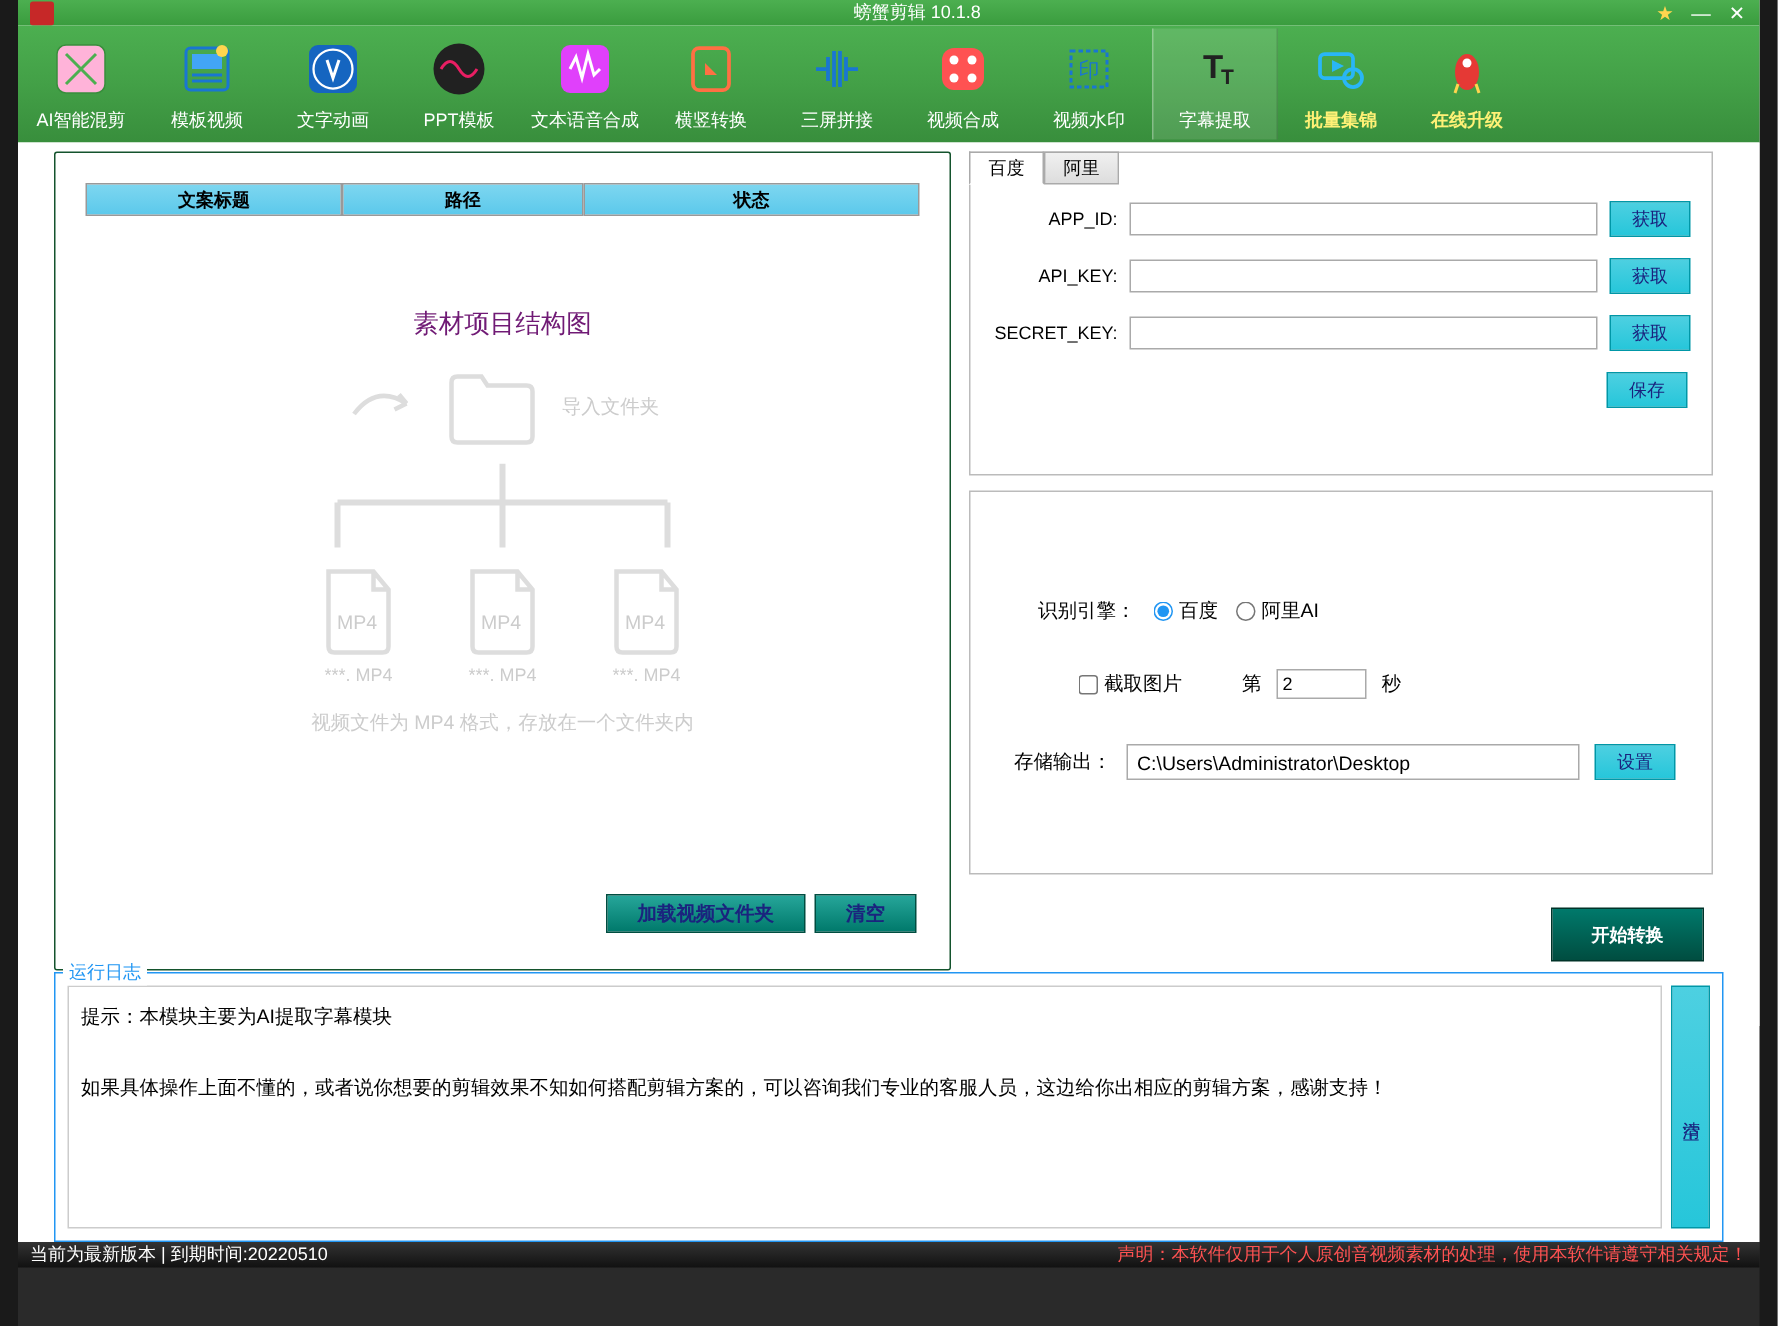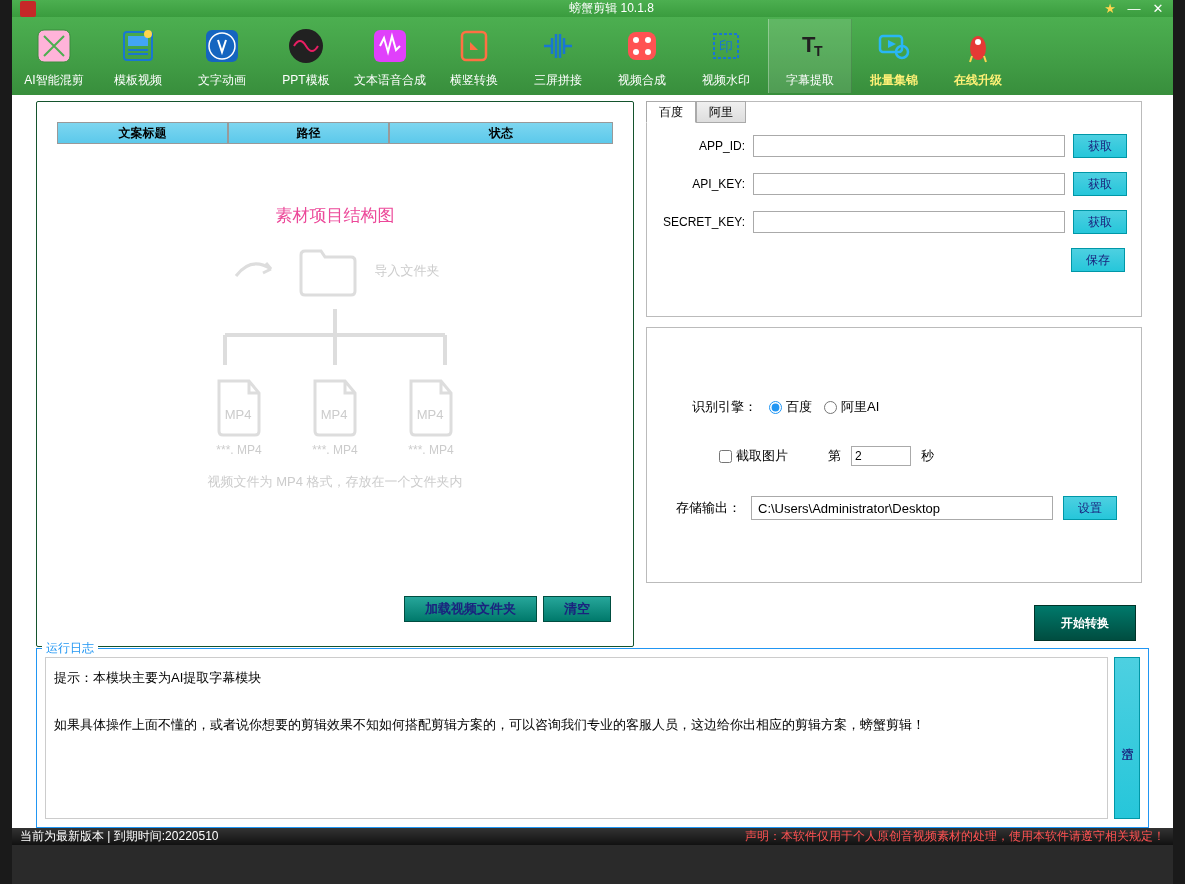--- a/index.html
+++ b/index.html
@@ -20,21 +20,21 @@
 .tb-item.highlighted{color:#fff176;font-weight:bold}
 .tb-icon{width:44px;height:44px;display:flex;align-items:center;justify-content:center}
 .tb-icon svg{width:40px;height:40px}
 .main{flex:1;background:#fff;display:flex;flex-direction:column;padding:6px 24px 0 24px}
 .upper{display:flex;gap:12px;height:546px}
 .panel-left{width:598px;border:1px solid #14532d;border-radius:2px;display:flex;flex-direction:column;padding:20px}
 .tbl-head{display:flex;height:22px}
 .th{background:linear-gradient(180deg,#7dd6f0,#5cc9eb);border:1px solid #999;font-size:12px;text-align:center;line-height:20px;font-weight:bold}
 .th1{width:178px}.th2{width:167px}.th3{width:233px}
 .diagram-area{flex:1;background:#fff;display:flex;flex-direction:column;align-items:center;padding-top:60px;position:relative}
-.diag-title{color:#ec4899;font-size:17px;margin-bottom:14px}
+.diag-title{color:#701a75;font-size:17px;margin-bottom:14px}
 .diag-top{display:flex;align-items:center;gap:12px;margin-bottom:0}
 .arrow-svg{color:#ddd}
 .folder-svg{color:#ddd}
 .import-lbl{color:#ccc;font-size:13px}
 .tree-line{color:#ddd;margin-top:8px}
 .mp4-row{display:flex;gap:40px;margin-top:8px}
 .mp4-col{display:flex;flex-direction:column;align-items:center;gap:6px}
 .mp4-name{color:#ccc;font-size:12px}
 .diag-note{color:#ccc;font-size:13px;margin-top:16px}
 .left-btns{display:flex;justify-content:flex-end;gap:6px;padding:6px 2px 4px}
@@ -323,21 +323,21 @@
         </div>
       </div>
     </div>
 
     <div class="log-section">
       <span class="log-legend">运行日志</span>
       <div class="log-box">
         <div class="log-text">
           <div>提示：本模块主要为AI提取字幕模块</div>
           <br>
-          <div>如果具体操作上面不懂的，或者说你想要的剪辑效果不知如何搭配剪辑方案的，可以咨询我们专业的客服人员，这边给你出相应的剪辑方案，螃蟹剪辑！</div>
+          <div>如果具体操作上面不懂的，或者说你想要的剪辑效果不知如何搭配剪辑方案的，可以咨询我们专业的客服人员，这边给你出相应的剪辑方案，感谢支持！</div>
         </div>
         <div class="log-clear">清空</div>
       </div>
     </div>
   </div>
 
   <div class="status">
     <span class="status-left">当前为最新版本 | 到期时间:20220510</span>
     <span class="status-right">声明：本软件仅用于个人原创音视频素材的处理，使用本软件请遵守相关规定！</span>
   </div>

